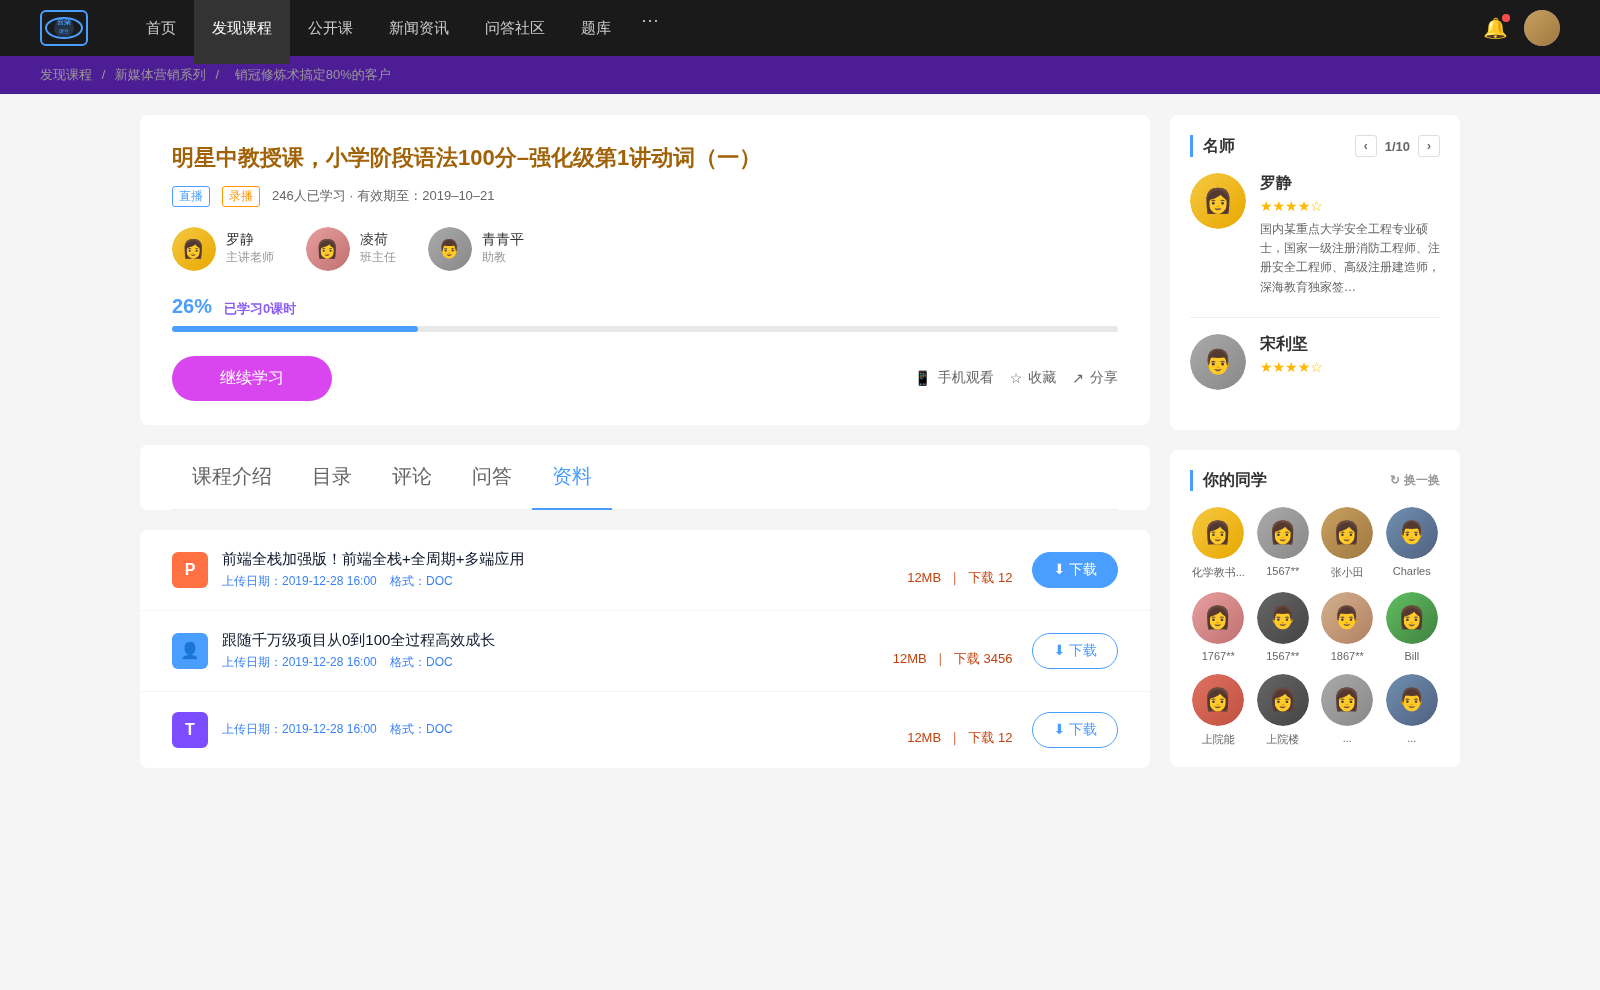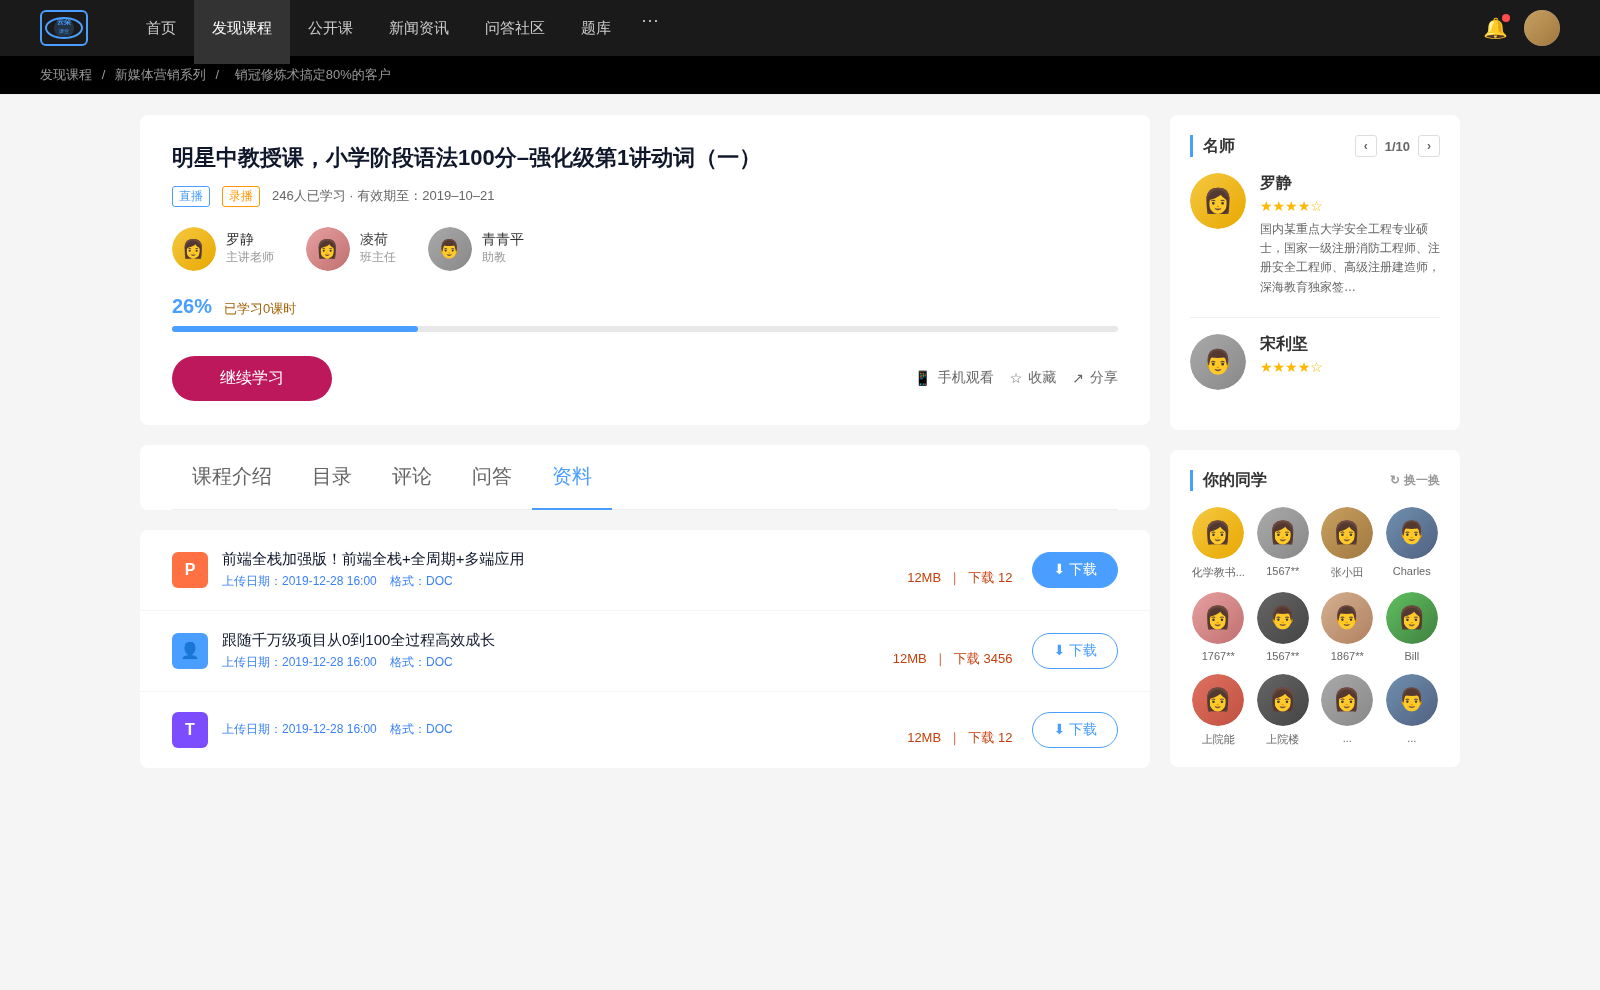--- a/index.html
+++ b/index.html
@@ -13,48 +13,48 @@
     .nav-item { color: #ccc; padding: 0 18px; height: 72px; display: flex; align-items: center; cursor: pointer; font-size: 15px; position: relative; }
     .nav-item.active { background: #333; color: #fff; }
     .nav-more { color: #ccc; font-size: 18px; padding: 0 12px; cursor: pointer; display: flex; align-items: center; height: 56px; }
     .nav-right { margin-left: auto; display: flex; align-items: center; gap: 16px; }
     .bell-icon { color: #ccc; font-size: 20px; cursor: pointer; position: relative; }
     .bell-dot { width: 8px; height: 8px; background: #ff4d4d; border-radius: 50%; position: absolute; top: -2px; right: -2px; }
     .avatar-circle { width: 36px; height: 36px; border-radius: 50%; background: #888; overflow: hidden; cursor: pointer; }
     .avatar-img { width: 100%; height: 100%; background: linear-gradient(135deg, #d4a373, #c89b6e); border-radius: 50%; display: flex; align-items: center; justify-content: center; color: #fff; font-size: 14px; }
 
     
-    .breadcrumb { background: #000000; padding: 10px 40px; font-size: 13px; color: #999; border-bottom: 1px solid #eee; }
+    .breadcrumb { background: #4c1d95; padding: 10px 40px; font-size: 13px; color: #999; border-bottom: 1px solid #eee; }
     .breadcrumb a { color: #999; text-decoration: none; }
     .breadcrumb span { margin: 0 6px; }
 
     
     .main-container { max-width: 1400px; margin: 0 auto; padding: 20px 40px; display: flex; gap: 20px; }
     .content-left { flex: 1; }
     .content-right { width: 290px; flex-shrink: 0; }
 
     
     .course-card { background: #fff; border-radius: 8px; padding: 28px 32px 24px; margin-bottom: 20px; }
-    .course-title { font-size: 22px; font-weight: bold; color: #0f172a; margin-bottom: 12px; line-height: 1.4; }
+    .course-title { font-size: 22px; font-weight: bold; color: #a16207; margin-bottom: 12px; line-height: 1.4; }
     .course-meta { display: flex; align-items: center; gap: 12px; margin-bottom: 20px; color: #666; font-size: 13px; }
     .tag { border: 1px solid #4a9eff; color: #4a9eff; padding: 1px 6px; border-radius: 3px; font-size: 12px; }
     .tag.orange { border-color: #ff9500; color: #ff9500; }
     .teachers { display: flex; gap: 32px; margin-bottom: 24px; }
     .teacher { display: flex; align-items: center; gap: 10px; }
     .teacher-avatar { width: 44px; height: 44px; border-radius: 50%; overflow: hidden; }
     .teacher-avatar-img { width: 100%; height: 100%; border-radius: 50%; }
     .teacher-info .name { font-size: 14px; font-weight: 500; color: #333; }
     .teacher-info .role { font-size: 12px; color: #999; }
     .progress-section { margin-bottom: 24px; }
     .progress-text { color: #4a9eff; font-size: 20px; font-weight: bold; margin-bottom: 4px; }
-    .progress-sub { color: #a16207; font-size: 13px; display: inline-block; margin-left: 8px; font-weight: normal; }
+    .progress-sub { color: #8b5cf6; font-size: 13px; display: inline-block; margin-left: 8px; font-weight: bold; }
     .progress-bar-bg { height: 6px; background: #e8e8e8; border-radius: 3px; margin-top: 8px; width: 100%; }
     .progress-bar-fill { height: 100%; background: #4a9eff; border-radius: 3px; }
     .action-row { display: flex; align-items: center; gap: 16px; }
-    .btn-primary { background: #be185d; color: #fff; border: none; border-radius: 24px; padding: 12px 48px; font-size: 16px; cursor: pointer; font-weight: 500; }
+    .btn-primary { background: #d946ef; color: #fff; border: none; border-radius: 24px; padding: 12px 48px; font-size: 16px; cursor: pointer; font-weight: 500; }
     .action-btns { margin-left: auto; display: flex; gap: 16px; }
     .action-btn { color: #666; cursor: pointer; display: flex; align-items: center; gap: 6px; font-size: 14px; background: none; border: none; }
 
     
     .tabs-card { background: #fff; border-radius: 8px; padding: 0 32px; margin-bottom: 20px; }
     .tabs { display: flex; gap: 0; border-bottom: 1px solid #eee; }
     .tab { padding: 18px 20px; cursor: pointer; color: #666; font-size: 20px; border-bottom: 2px solid transparent; margin-bottom: -1px; }
     .tab.active { color: #4a9eff; border-bottom-color: #4a9eff; }
 
     

